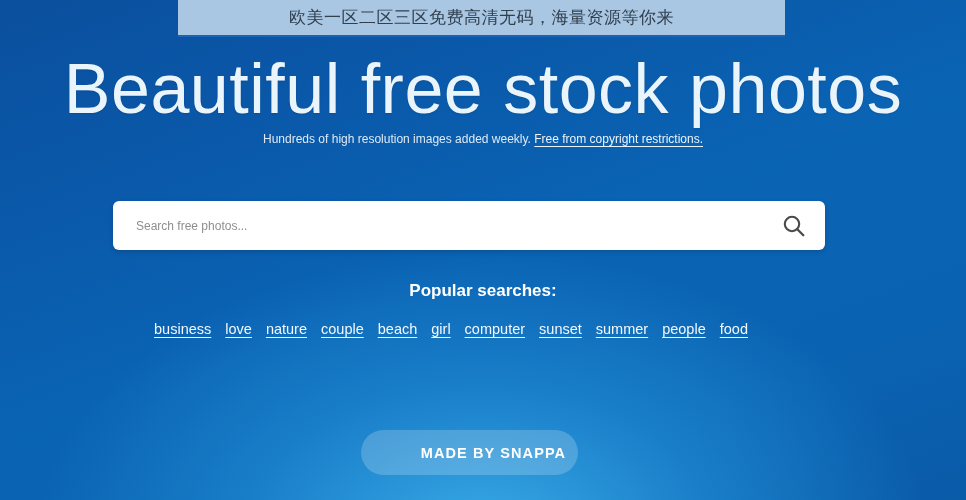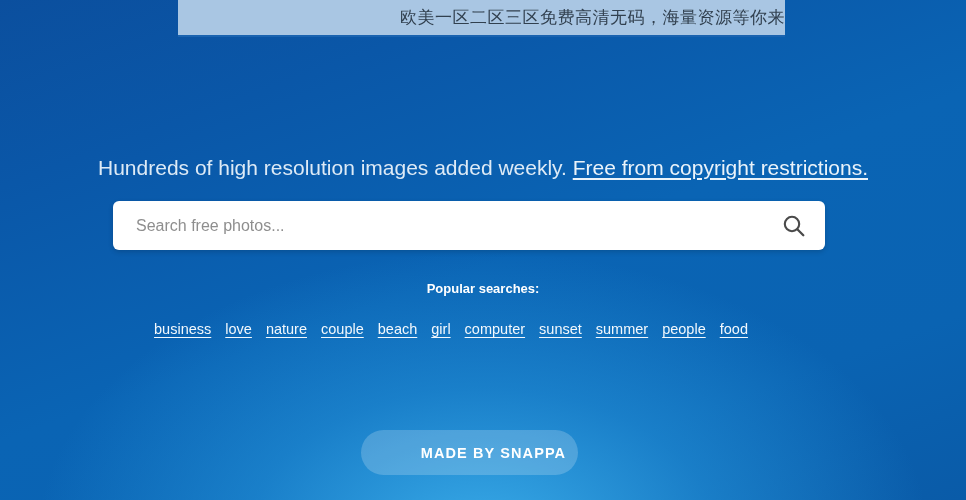--- a/index.html
+++ b/index.html
@@ -21,21 +21,21 @@
 
   
   #ad-banner {
     position:absolute;
     left:178px; top:0;
     width:607px; height:37px;
     background:#a9c6e3;
     border-bottom:2px solid #1a63b0;
     display:flex;
     align-items:center;
-    justify-content:flex-end;
+    justify-content:center;
   }
   #ad-banner .txt {
     font-size:17px;
     color:#31404f;
     letter-spacing:0.5px;
     white-space:nowrap;
   }
 
   
   #hero-title {
@@ -48,24 +48,24 @@
     font-weight:100;
     color:#e9f4fb;
     letter-spacing:0.5px;
     white-space:nowrap;
     text-shadow:0 1px 2px rgba(0,0,0,0.10);
   }
 
   
   #hero-sub {
     position:absolute;
-    left:0; top:156px;
+    left:0; top:132px;
     width:966px;
     text-align:center;
-    font-size:21px;
+    font-size:12px;
     color:#ddeaf6;
     white-space:nowrap;
   }
   #hero-sub .link {
     color:#eaf3fa;
     text-decoration:underline;
     text-underline-offset:3px;
   }
 
   
@@ -80,41 +80,41 @@
     align-items:center;
   }
   #search-input {
     flex:1 1 auto;
     height:100%;
     border:none;
     outline:none;
     background:transparent;
     padding:0 10px 0 23px;
     font-family:"Liberation Sans", sans-serif;
-    font-size:16px;
+    font-size:12px;
     color:#3d3d3d;
   }
   #search-input::placeholder { color:#8e8e8e; }
   #search-btn {
     width:62px; height:100%;
     border:none;
     background:transparent;
     display:flex;
     align-items:center;
     justify-content:center;
     cursor:pointer;
   }
 
   
   #popular-label {
     position:absolute;
     left:0; top:281px;
     width:966px;
     text-align:center;
-    font-size:13px;
+    font-size:17px;
     font-weight:bold;
     color:#ffffff;
   }
   .tag-row {
     position:absolute;
     left:0;
     width:902px;
     text-align:center;
     white-space:nowrap;
   }
@@ -152,20 +152,21 @@
 </style>
 </head>
 <body>
 
 <div id="page">
 
   <div id="ad-banner">
     <span class="txt">欧美一区二区三区免费高清无码，海量资源等你来</span>
   </div>
 
+  <h1 id="hero-title">Beautiful free stock photos</h1>
 
   <div id="hero-sub">
     <span>Hundreds of high resolution images added weekly. </span><a class="link" href="#">Free from copyright restrictions.</a>
   </div>
 
   <div id="search-wrap">
     <input id="search-input" type="text" placeholder="Search free photos..." style="">
     <button id="search-btn">
       <svg width="26" height="26" viewBox="0 0 26 26">
         <circle cx="11" cy="11" r="7.2" fill="none" stroke="#4a4a4a" stroke-width="2.1"></circle>

